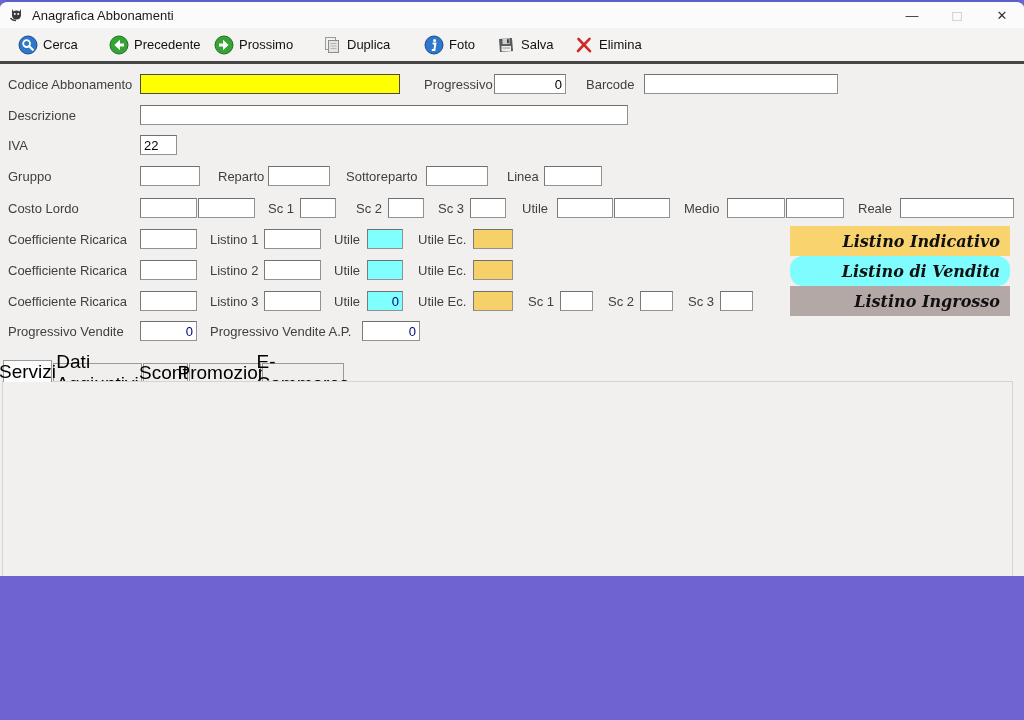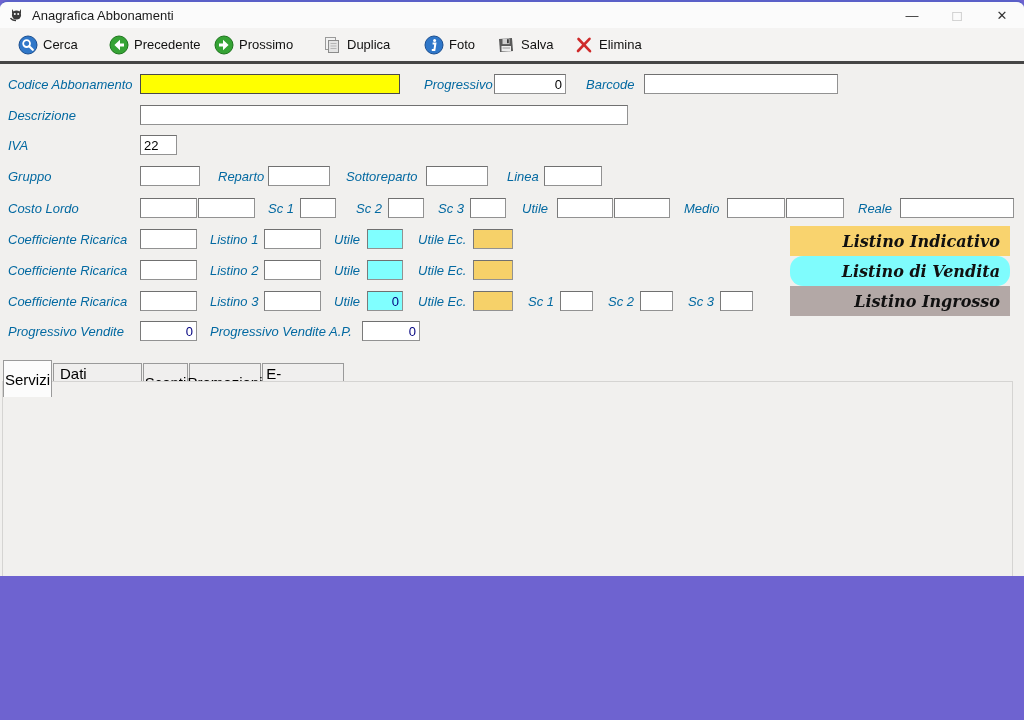--- a/index.html
+++ b/index.html
@@ -13,37 +13,37 @@
   
   #titlebar{position:absolute;left:0;top:0;width:100%;height:26px;background:#fbfbfb;}
   #titlebar .title{position:absolute;left:32px;top:6px;font-size:13px;color:#1a1a1a;}
   .winbtn{position:absolute;top:0;width:34px;height:26px;display:flex;align-items:center;justify-content:center;color:#333;font-size:13px;cursor:default;}
   .winbtn.max{color:#b3b3b3;font-size:15px;}
   
   #toolbar{position:absolute;left:0;top:26px;width:100%;height:33px;background:#f4f3f2;}
   .tbtn{position:absolute;top:3px;height:27px;display:flex;align-items:center;gap:5px;border:none;background:transparent;font:13px "Liberation Sans",sans-serif;color:#111;padding:0 6px;cursor:default;}
   #toolbar-sep{position:absolute;left:0;top:59px;width:100%;height:3px;background:#454545;}
   
-  .lbl{position:absolute;white-space:nowrap;font-size:13px;color:#0369a1;font-style:italic;}
+  .lbl{position:absolute;white-space:nowrap;font-size:13px;color:#404040;}
   .tb{position:absolute;box-sizing:border-box;height:20px;background:#fff;
       border:1px solid #929292;border-top-color:#707070;border-left-color:#7a7a7a;
       font:13px "Liberation Sans",sans-serif;padding:0 3px;outline:none;}
   .tb.yellow{background:#ffff00;border:1px solid #4a4a4a;}
   .tb.cyan{background:#80ffff;}
   .tb.orange{background:#f6d169;}
   .tb.num{text-align:right;color:#00007f;}
   .tb.numblack{text-align:right;color:#000;}
   
   .banner{position:absolute;left:790px;width:220px;height:30px;display:flex;align-items:center;justify-content:flex-end;
           padding-right:10px;box-sizing:border-box;
           font-family:"DejaVu Serif",serif;font-weight:bold;font-style:italic;font-size:16px;color:#101010;}
   
   .tab{position:absolute;top:361px;height:18px;box-sizing:border-box;background:#f0efee;
        border:1px solid #9a9a9a;border-bottom:none;display:flex;align-items:center;justify-content:center;
-       font-size:15px;padding:18px 6px;cursor:default;}
+       font-size:19px;padding:8px 6px;cursor:default;}
   .tab.active{top:358px;height:22px;background:#fcfcfc;z-index:3;}
   #tabpanel{position:absolute;left:2px;top:379px;width:1011px;height:331px;background:#f1f0ee;
             border:1px solid #d5d4d2;box-sizing:border-box;z-index:1;}
   #panel-divider{position:absolute;left:527px;top:379px;width:1px;height:331px;background:#dddcda;}
   #panel-divider2{position:absolute;left:999px;top:379px;width:1px;height:331px;background:#dddcda;}
   
   #srv-table{position:absolute;left:8px;top:404px;width:517px;height:301px;border:1px solid #1f1f1f;background:#fff;box-sizing:border-box;}
   #srv-table .hrow{display:flex;height:23px;border-bottom:1px solid #1f1f1f;background:#f1f0ee;}
   #srv-table .hcell{box-sizing:border-box;border-right:1px solid #1f1f1f;display:flex;align-items:center;justify-content:center;
                     font-weight:bold;font-size:13px;}

